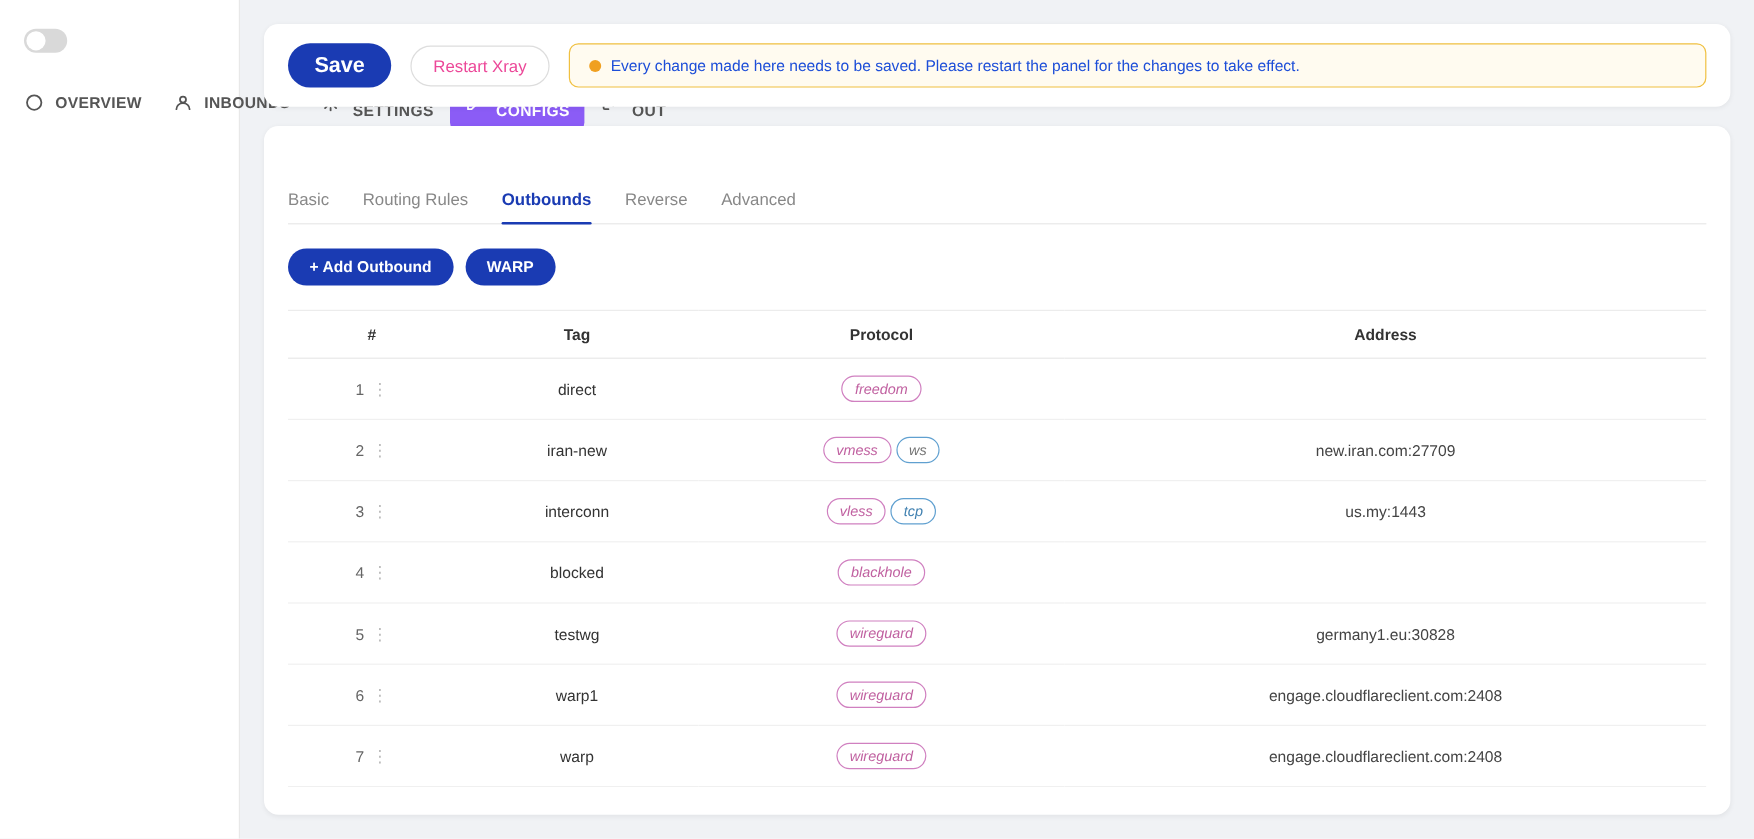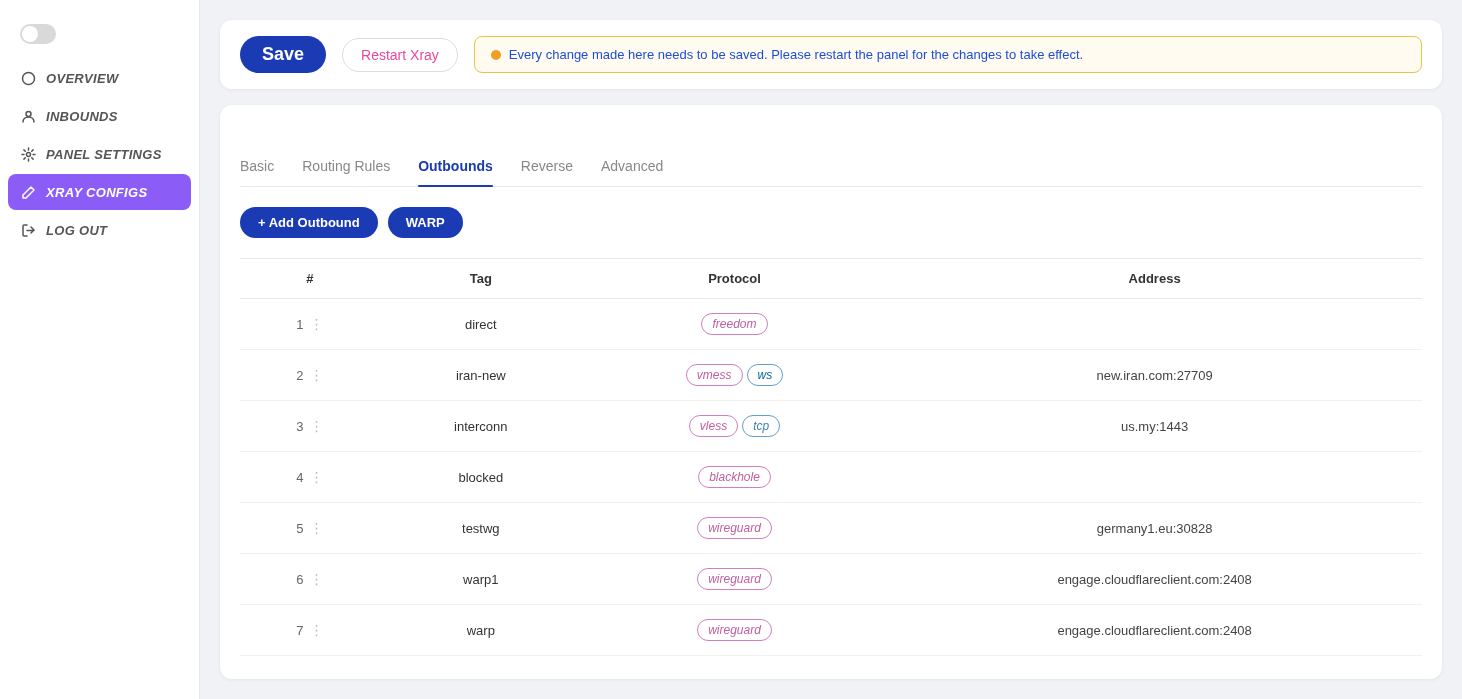--- a/index.html
+++ b/index.html
@@ -31,24 +31,23 @@
       position: absolute;
       width: 16px;
       height: 16px;
       background: #fff;
       border-radius: 50%;
       top: 2px;
       left: 2px;
     }
     .sidebar-nav {
       display: flex;
-      flex-direction: column;
+      flex-direction: row;
       gap: 2px;
       padding: 0 8px;
-      font-style: italic;
     }
     .sidebar-item {
       display: flex;
       align-items: center;
       gap: 10px;
       padding: 10px 12px;
       border-radius: 8px;
       cursor: pointer;
       font-size: 13px;
       font-weight: 600;
@@ -240,21 +239,21 @@
       display: inline-flex;
       align-items: center;
       padding: 3px 10px;
       border-radius: 12px;
       font-size: 12px;
       font-weight: 500;
     }
     .badge-freedom { border: 1px solid #d080c0; color: #c060a0; background: #fff; }
     .badge-blackhole { border: 1px solid #d080c0; color: #c060a0; background: #fff; }
     .badge-vmess { border: 1px solid #d080c0; color: #c060a0; background: #fff; }
-    .badge-ws { border: 1px solid #60a0d0; color: #0369a1; background: #fff; }
+    .badge-ws { border: 1px solid #60a0d0; color: #737373; background: #fff; }
     .badge-vless { border: 1px solid #d080c0; color: #c060a0; background: #fff; }
     .badge-tcp { border: 1px solid #60a0d0; color: #4080b0; background: #fff; }
     .badge-wireguard { border: 1px solid #d080c0; color: #c060a0; background: #fff; }
 
     .badge-group {
       display: flex;
       align-items: center;
       justify-content: center;
       gap: 4px;
       flex-wrap: wrap;

